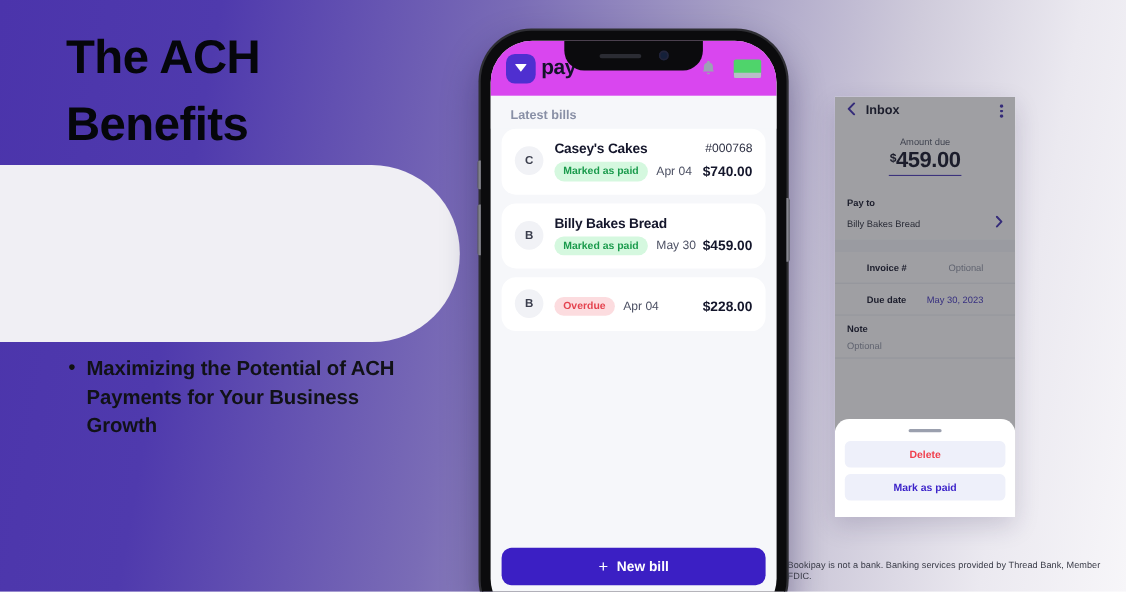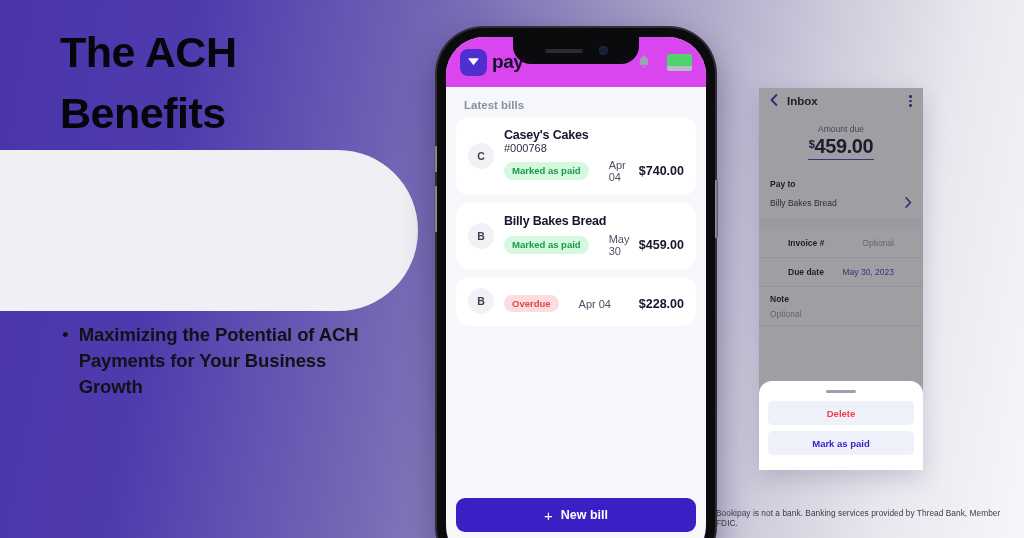--- a/index.html
+++ b/index.html
@@ -166,37 +166,37 @@
     border-radius: 50%;
     background: #f1f2f6;
     color: #3b3e4d;
     font-size: 10.5px;
     font-weight: bold;
     display: flex; align-items: center; justify-content: center;
     flex: 0 0 auto;
   }
   .bill-body { flex: 1; min-width: 0; }
   .bill-row1 {
-    display: flex; align-items: flex-start; justify-content: space-between; flex-direction: column;
+    display: flex; align-items: center; justify-content: space-between;
   }
   .bill-name {
     font-size: 12.5px;
     font-weight: bold;
     color: #14162b;
     letter-spacing: -0.2px;
   }
   .bill-inv {
     font-size: 11px;
     color: #2c2f42;
   }
   .bill-row2 {
     display: flex; align-items: center; justify-content: space-between;
     margin-top: 5px;
   }
-  .bill-meta { display: flex; align-items: center; gap: 20px; }
+  .bill-meta { display: flex; align-items: center; gap: 8px; }
   .chip {
     font-size: 9.5px;
     font-weight: bold;
     padding: 3px 8px 3.5px;
     border-radius: 10px;
     white-space: nowrap;
   }
   .chip.paid { background: #d5f8df; color: #199a4b; }
   .chip.overdue { background: #fcdcdf; color: #e4434f; }
   .bill-date { font-size: 11px; color: #4c5063; }

